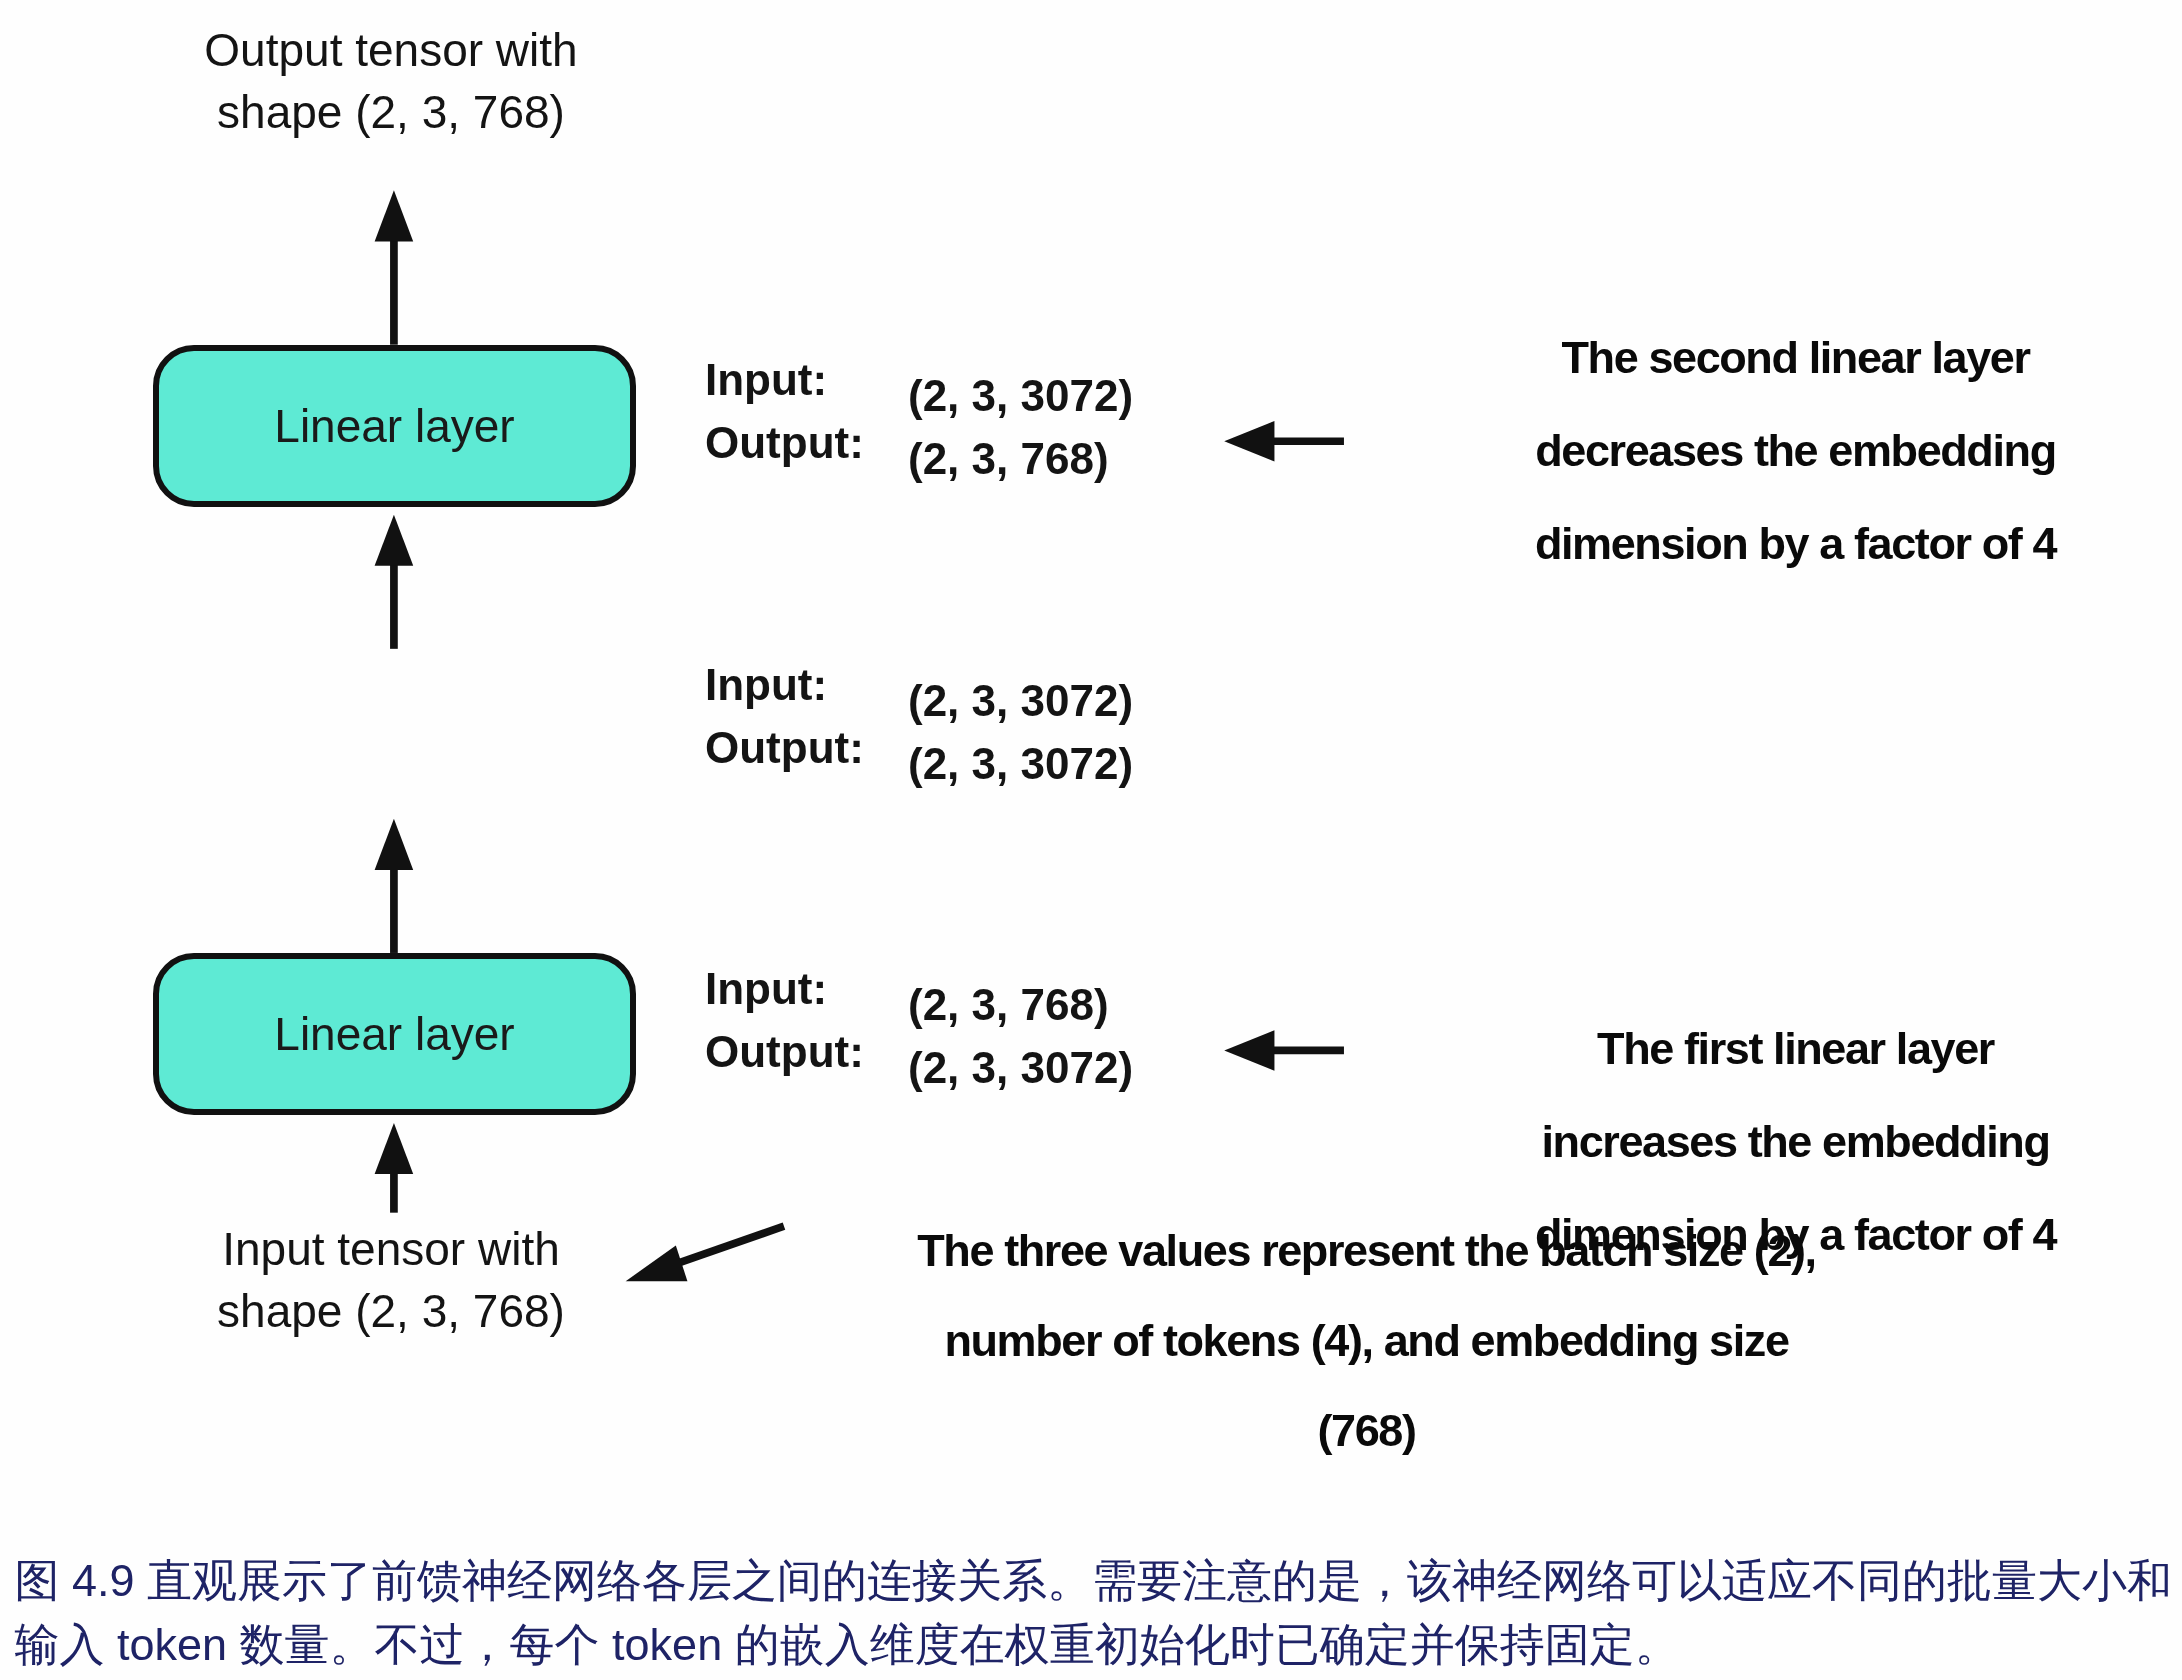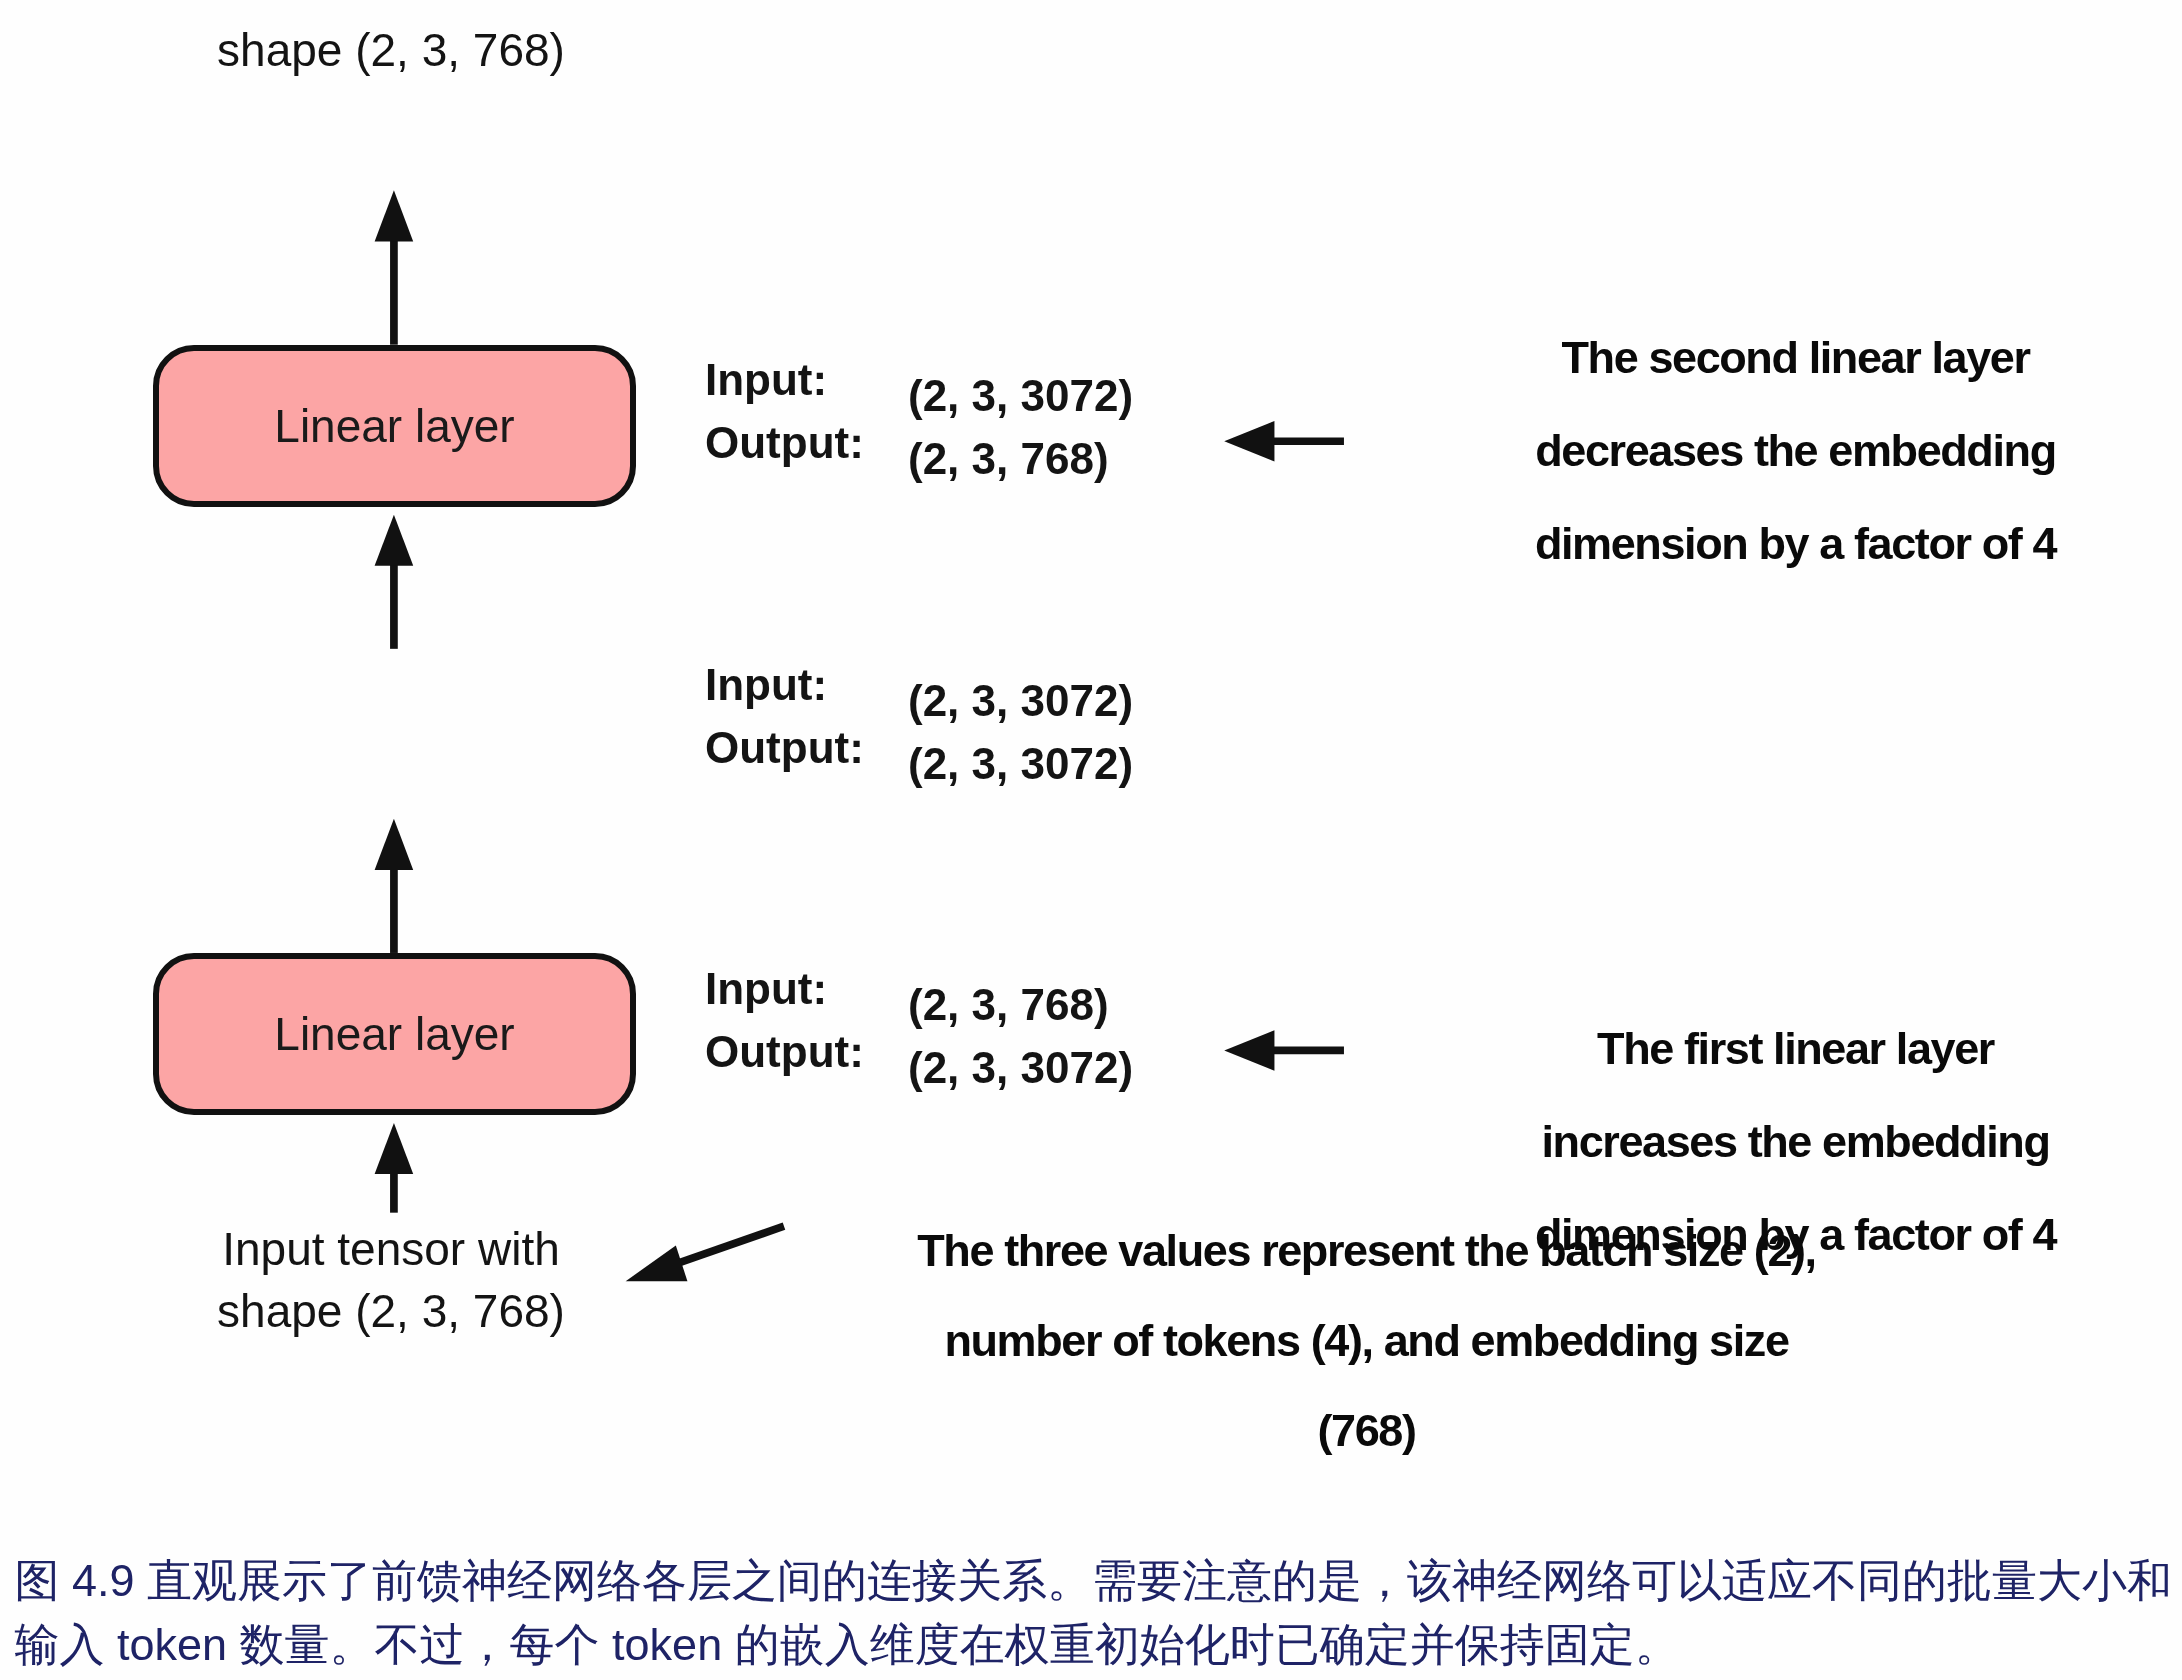--- a/index.html
+++ b/index.html
@@ -23,21 +23,21 @@
     white-space:nowrap;
   }
 
   
   .node{
     position:absolute;
     left:153px;
     width:483px;height:162px;
     border:6.8px solid #111;
     border-radius:41px;
-    background:#fca5a5;
+    background:#5eead4;
     box-sizing:border-box;
     display:flex;align-items:center;justify-content:center;
     font-size:46px;
     color:#1a1a1a;
   }
 
   
   .io{position:absolute;left:705px;font-size:44px;color:#141414;}
   .io-row{display:flex;height:63px;align-items:center;white-space:nowrap;font-weight:bold;}
   .io-label{display:inline-block;width:203px;}
@@ -91,20 +91,21 @@
 
       <line x1="1392" y1="1088" x2="1312" y2="1088"></line>
       <polygon points="1268,1088 1320,1067 1320,1109" stroke="none"></polygon>
 
       <line x1="812" y1="1270" x2="700" y2="1309"></line>
       <polygon points="648,1327 700,1290 712,1327" stroke="none"></polygon>
     </g>
   </svg>
 
   <div class="dlabel" style="left:116px;top:19.3px;width:550px;">
+    <div>Output tensor with</div>
     <div>shape (2, 3, 768)</div>
   </div>
 
   <div class="node" style="top:345px;">
     <span>Linear layer</span>
   </div>
   <div class="io" style="top:348px;">
     <div class="io-row">
       <span class="io-label">Input:</span>
       <span class="io-val">(2, 3, 3072)</span>

